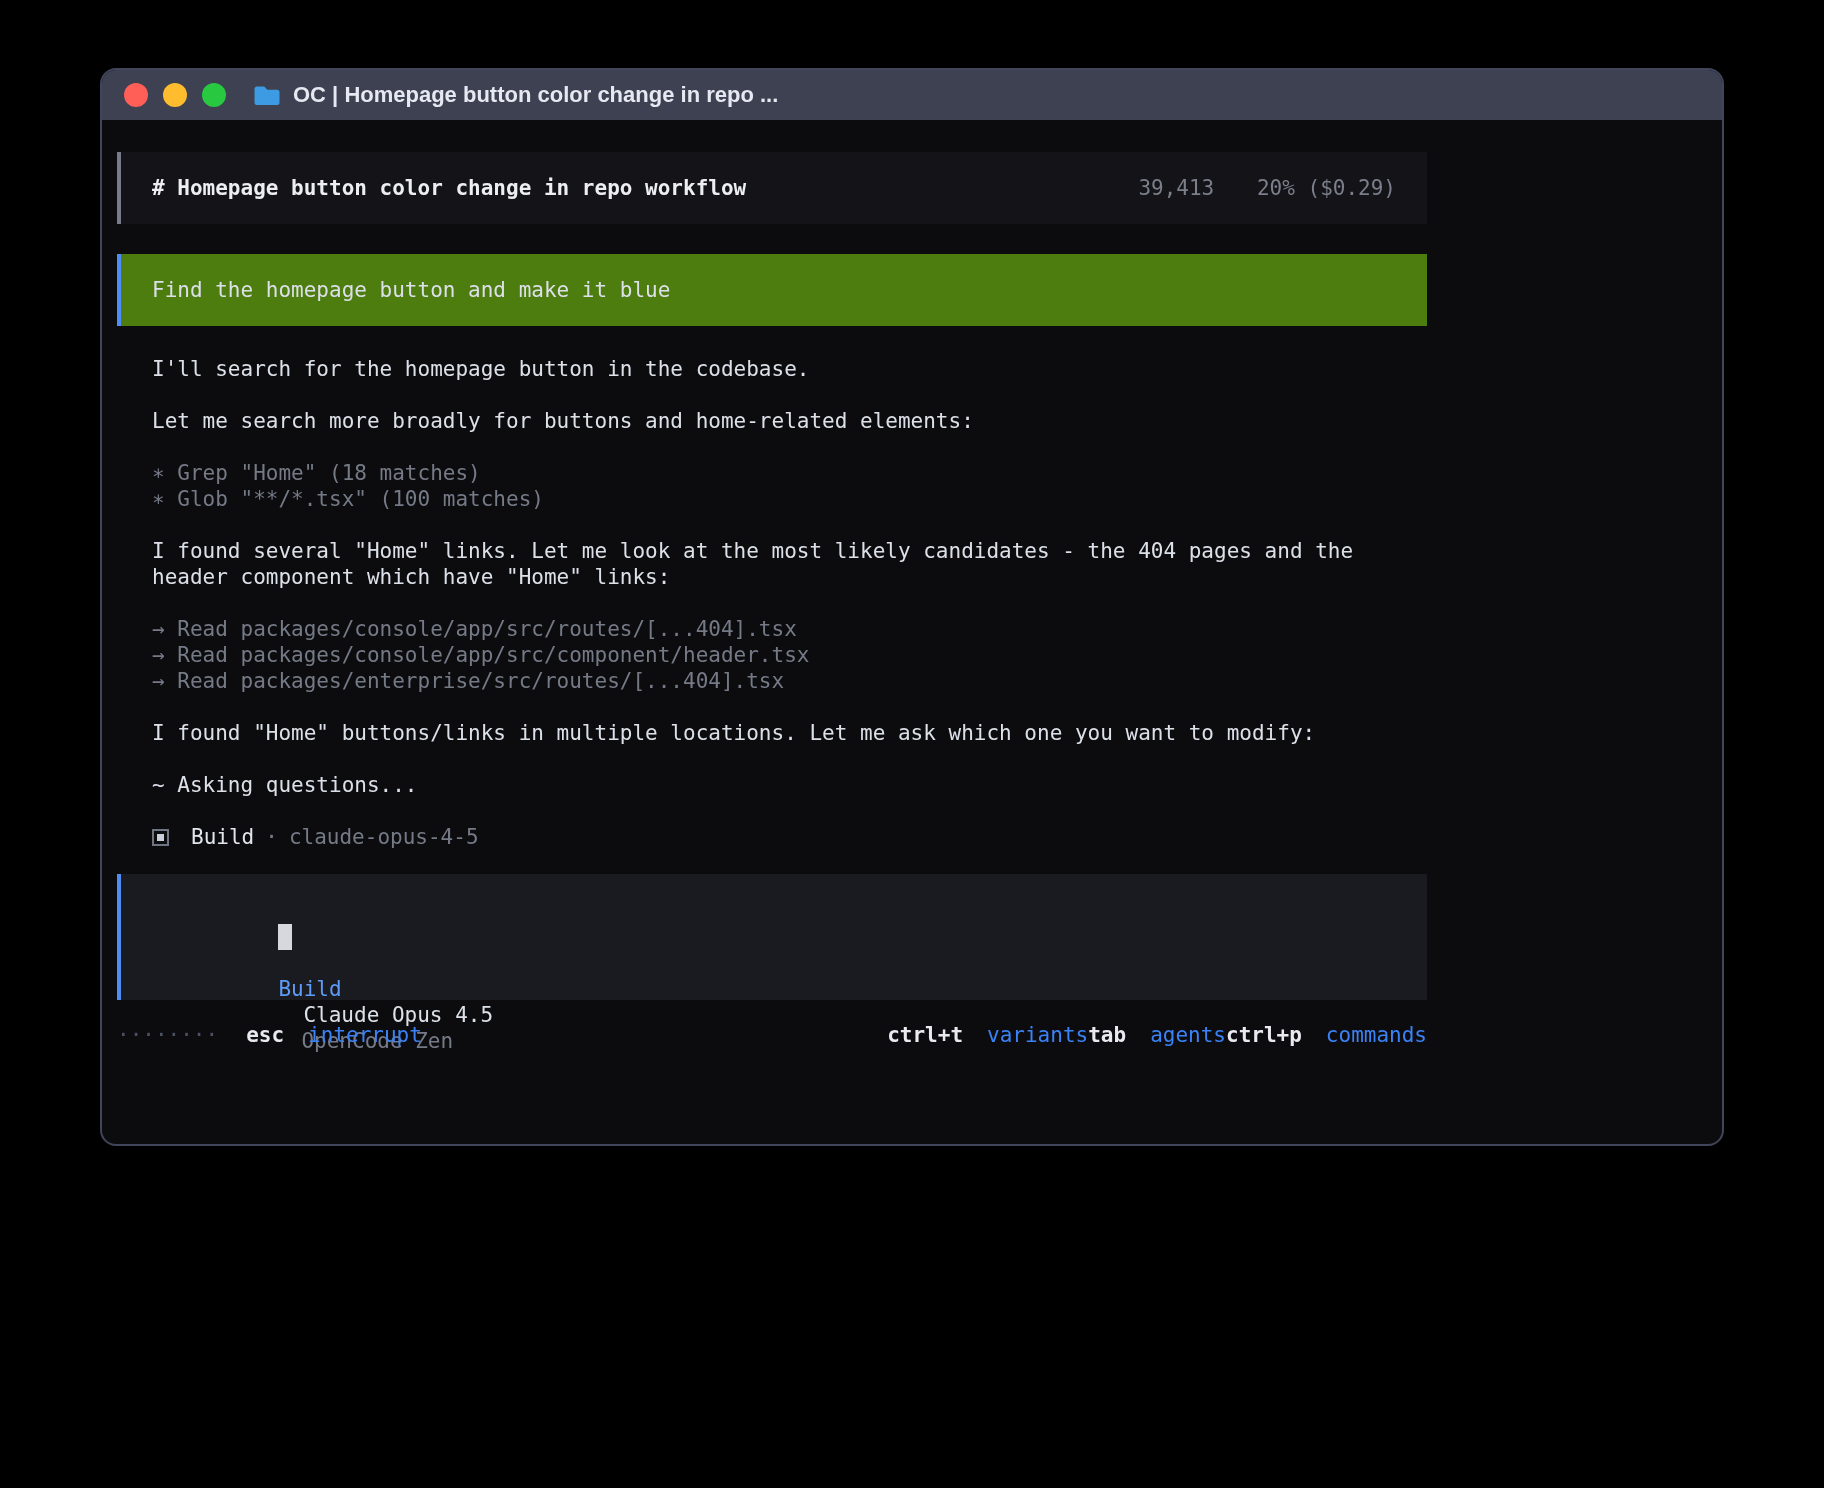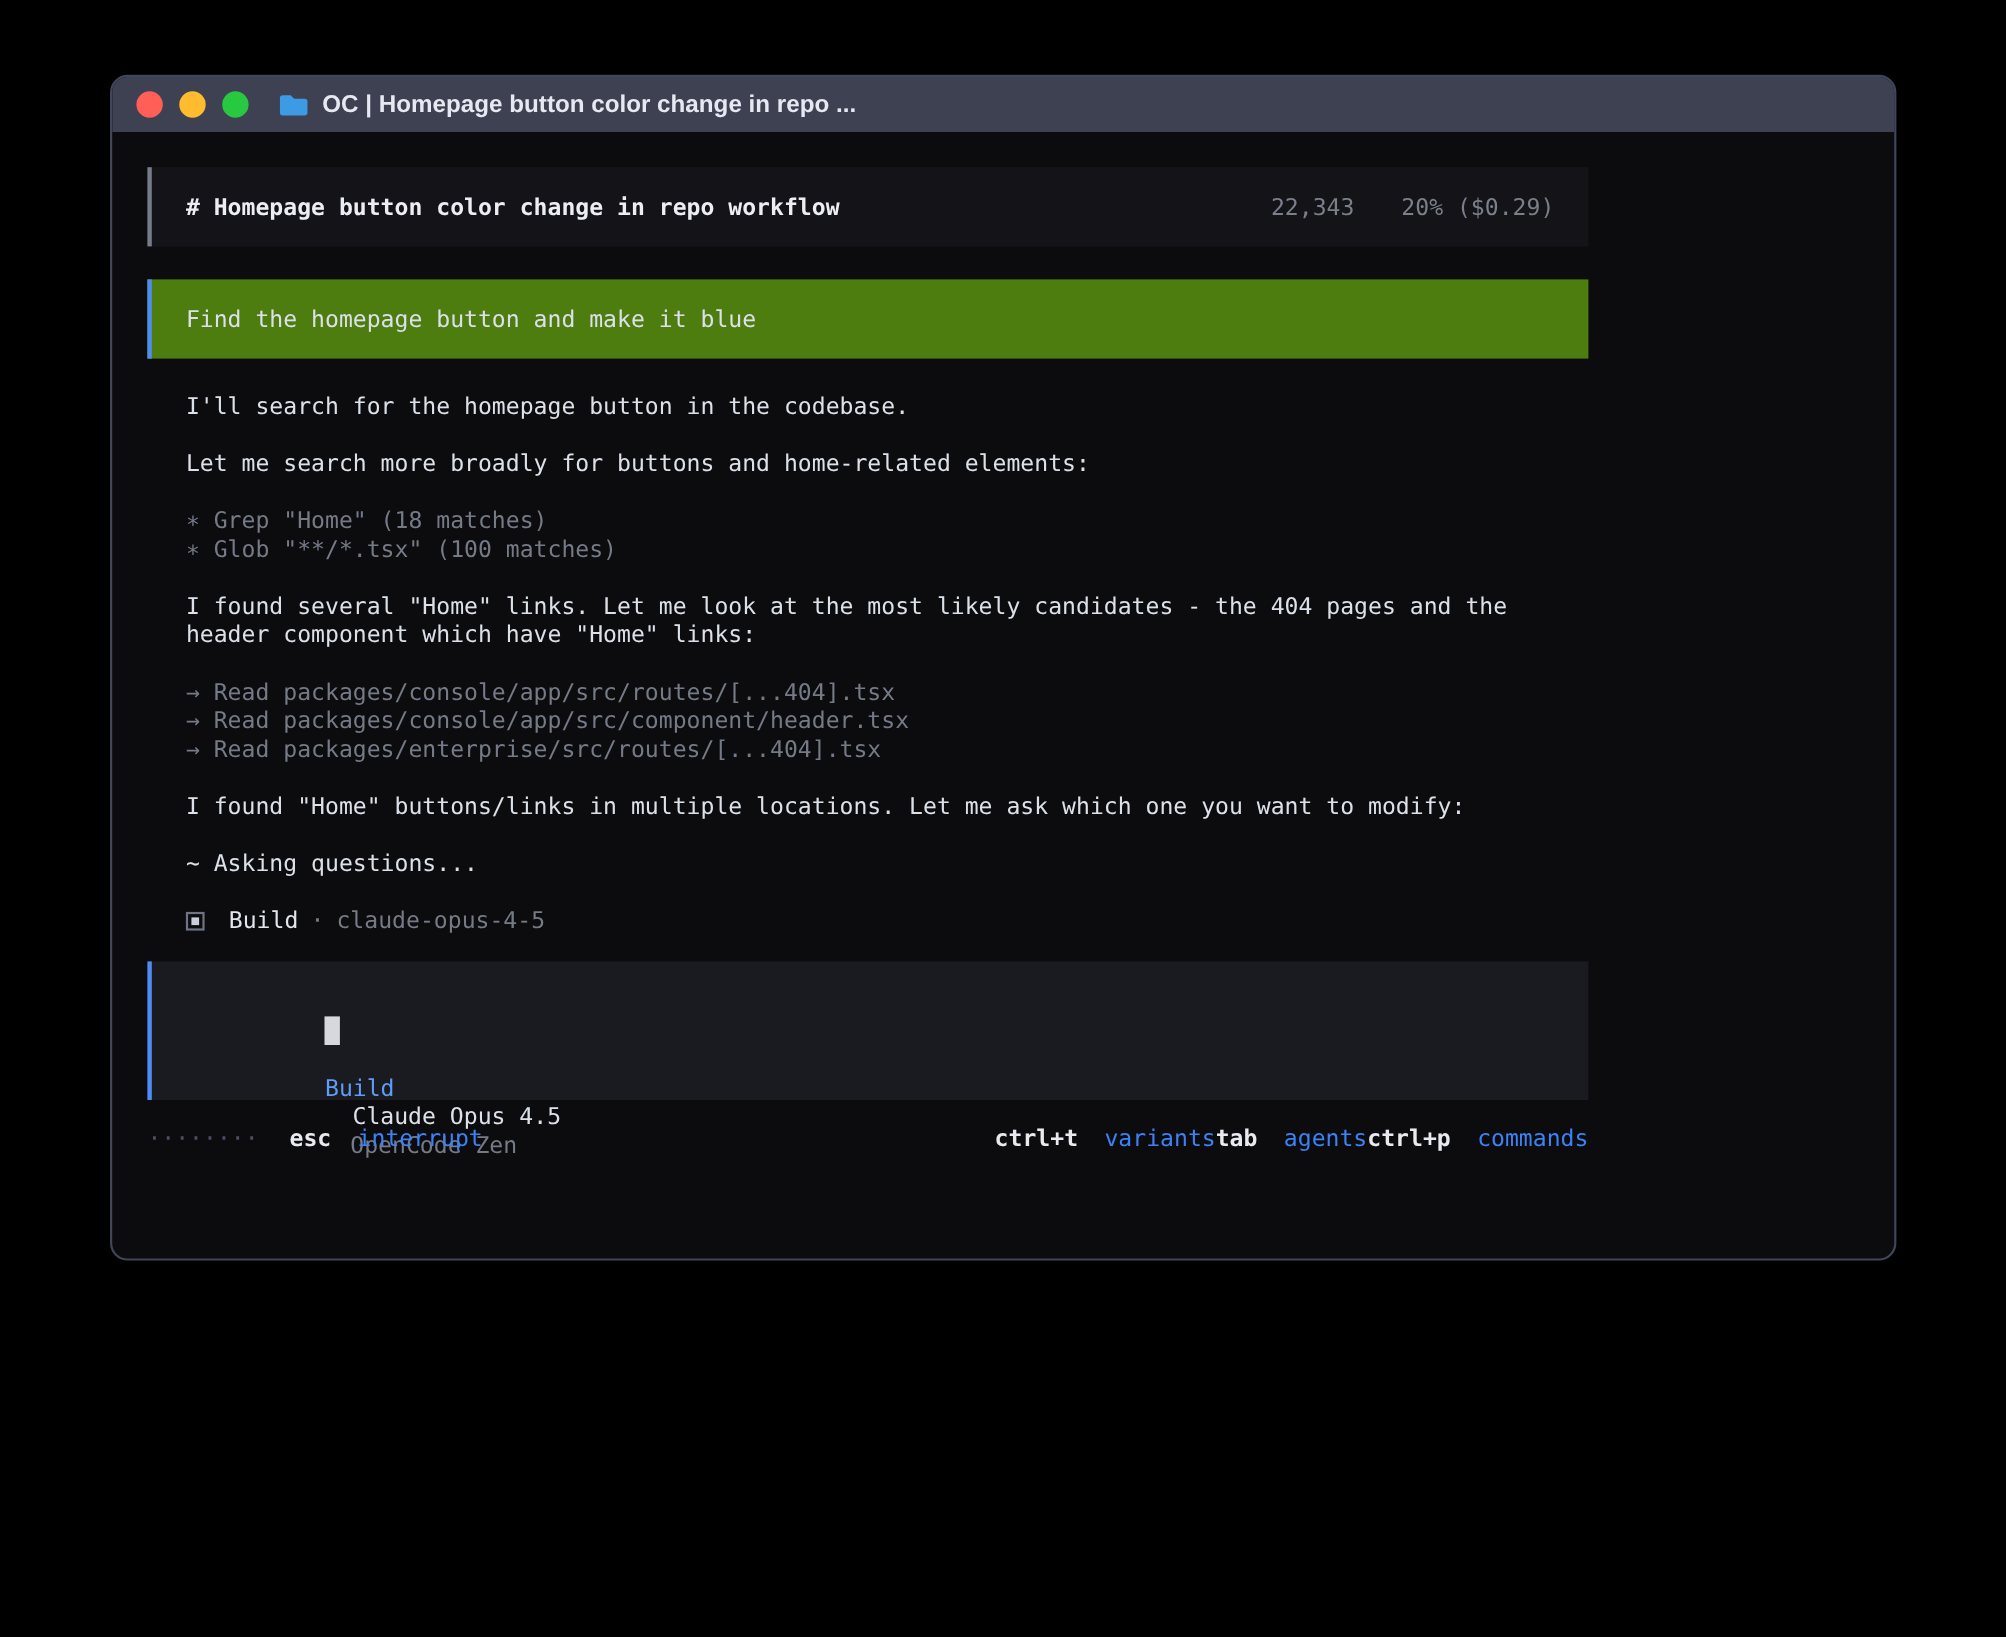--- a/index.html
+++ b/index.html
@@ -21,21 +21,21 @@
   .light.green{background:#28c840;}
   .titlewrap{display:flex;align-items:center;gap:13px;margin-left:27px;}
   .foldericon{display:inline-flex;align-items:center;}
   .title{
     font-family:"Liberation Sans",sans-serif;font-size:22px;font-weight:bold;
     color:#e6e9f1;white-space:nowrap;
   }
 
   .term{
     font-family:"DejaVu Sans Mono",monospace;font-size:21px;line-height:26px;
-    color:#dce0e8;padding:32px 0 0 32px;
+    color:#dce0e8;padding:32px 0 0 15px;
   }
   .content{width:1310px;}
 
   .hdrblock{
     box-sizing:border-box;background:#141418;border-left:4px solid #767c8a;
     padding:23px 31px;display:flex;justify-content:space-between;align-items:baseline;
   }
   .hdrtitle{font-weight:bold;color:#eceef3;white-space:nowrap;}
   .hdrstats{color:#7a7f8b;white-space:nowrap;}
   .hdrstats .usage{margin-left:30px;}
@@ -104,21 +104,21 @@
       <span class="title">OC | Homepage button color change in repo ...</span>
     </div>
   </div>
 
   <div class="term">
     <div class="content">
 
       <div class="hdrblock">
         <span class="hdrtitle"># Homepage button color change in repo workflow</span>
         <span class="hdrstats">
-          <span>22,343</span>
+          <span>39,413</span>
           <span class="usage">20% ($0.29)</span>
         </span>
       </div>
 
       <div class="userblock">
         <span class="textline">Find the homepage button and make it blue</span>
       </div>
 
       <div class="convo">
 

